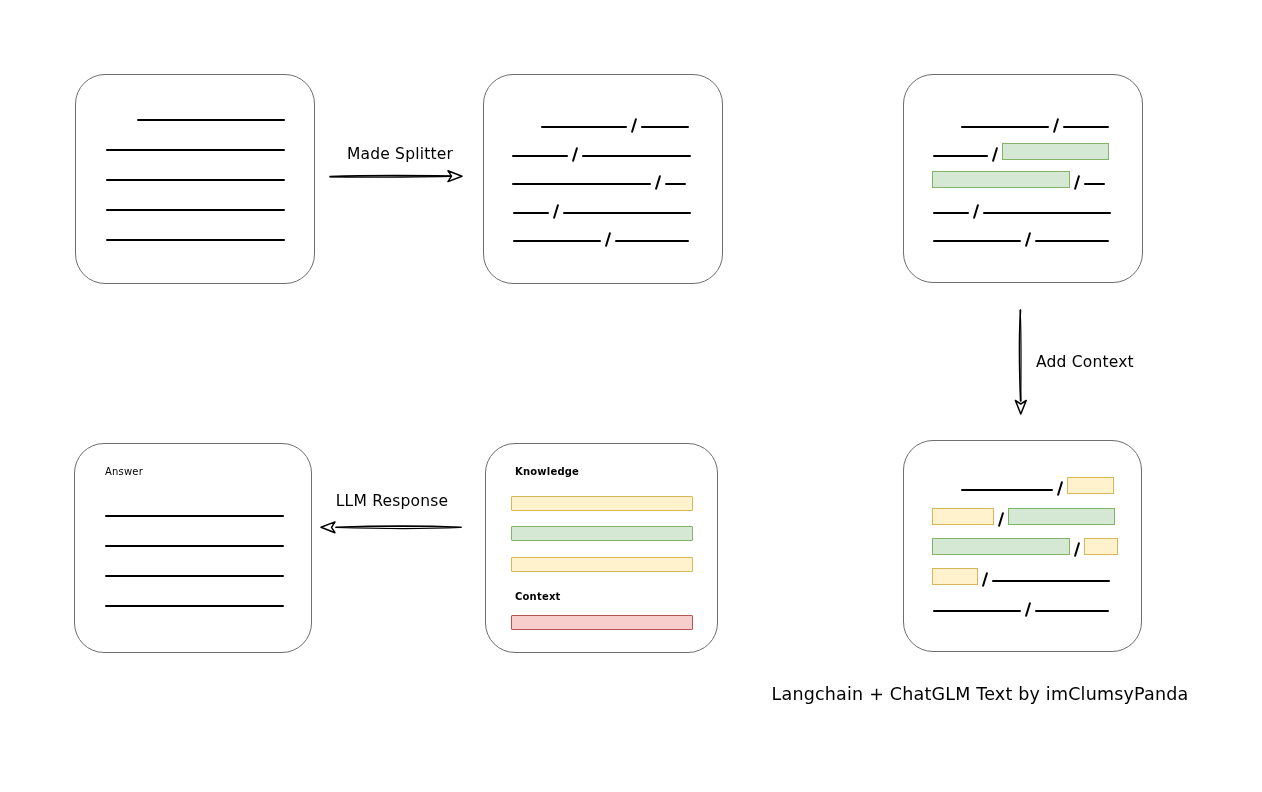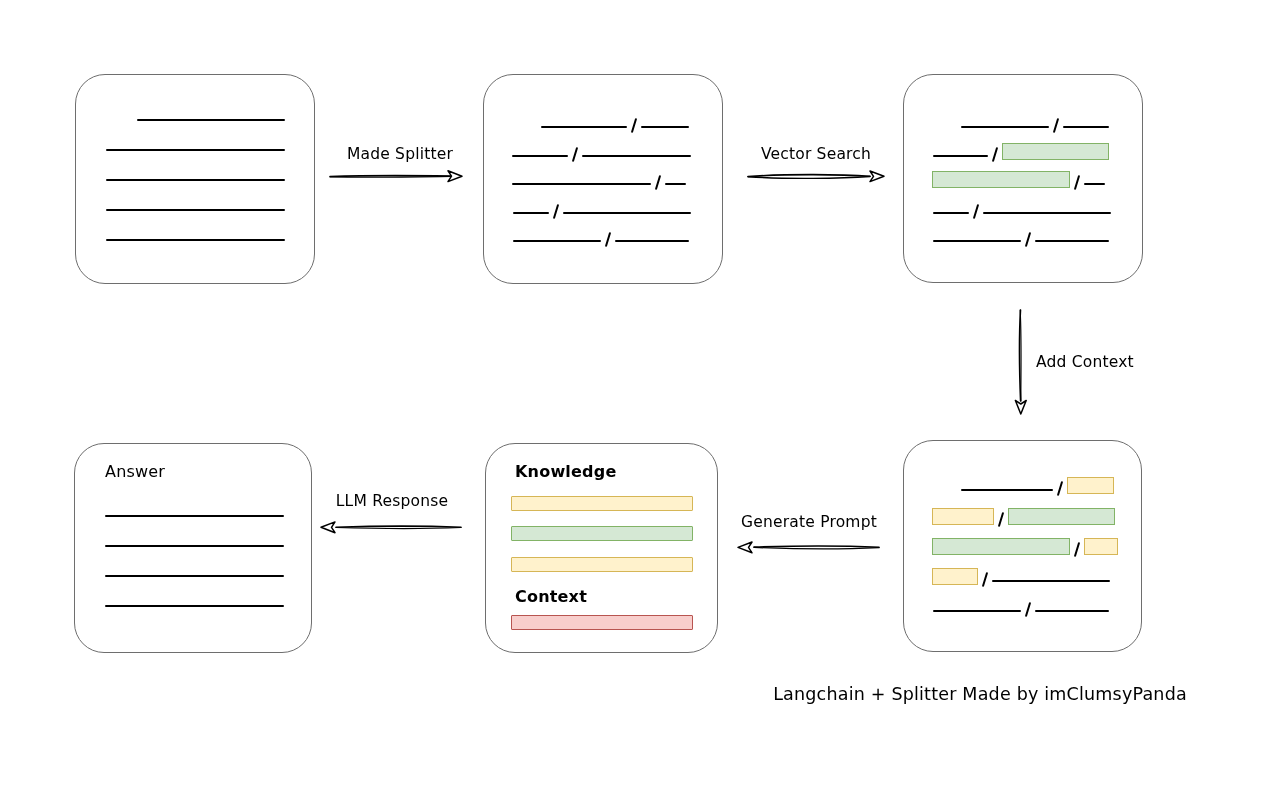--- a/index.html
+++ b/index.html
@@ -19,21 +19,21 @@
   .seg.line{border-top:2px solid var(--ink,#000);margin-bottom:6px;border-radius:1px;}
   .seg.slash{width:14px;height:18px;display:flex;align-items:flex-end;justify-content:center;margin-bottom:1px;}
   .seg.slash::before{content:"";width:2.2px;height:15px;background:var(--ink,#000);
                      transform:rotate(17deg);border-radius:1px;}
   .seg.green{height:17px;margin-bottom:3px;background:var(--chunk-green-fill,#d5e8d4);
              border:1.5px solid var(--chunk-green-border,#82b366);}
   .seg.yellow{height:17px;margin-bottom:3px;background:var(--chunk-yellow-fill,#fff2cc);
               border:1.5px solid var(--chunk-yellow-border,#d6b656);}
   
   .prompt-content{padding:18px 0 0 25px;}
-  .node-label{font-size:16px;line-height:19px;letter-spacing:.2px;}
+  .node-label{font-size:10px;line-height:19px;letter-spacing:.2px;}
   .prompt-label{margin-left:4px;font-weight:bold;}
   .bar{width:182px;height:15px;box-sizing:border-box;border-radius:1px;}
   .bar.yellow{background:var(--chunk-yellow-fill,#fff2cc);border:1.5px solid var(--chunk-yellow-border,#d6b656);}
   .bar.green{background:var(--chunk-green-fill,#d5e8d4);border:1.5px solid var(--chunk-green-border,#82b366);}
   .bar.red{background:var(--chunk-red-fill,#f8cecc);border:1.5px solid var(--chunk-red-border,#b85450);}
   #knowledge-bars .bar{margin-top:15px;}
   #knowledge-bars .bar:nth-child(3){margin-top:16px;}
   #question-label{margin-top:15px;}
   #question-bars .bar{margin-top:9px;}
   
@@ -181,51 +181,35 @@
 
   <div class="arrow" style="left:325px;top:145px;width:150px;">
     <div class="arrow-label">Made Splitter</div>
     <svg width="150" height="26" viewBox="0 0 150 26">
       <path d="M5 12.5 C 45 11.2, 95 11.6, 126 12" fill="none" stroke="#000" stroke-width="1.6" stroke-linecap="round"></path>
       <path d="M5 13 C 55 13.8, 100 12.8, 126 12.4" fill="none" stroke="#000" stroke-width="1.1" stroke-linecap="round"></path>
       <path d="M137 12.2 L123 6.8 L126.5 12.2 L123 17.6 Z" fill="#fff" stroke="#000" stroke-width="1.5" stroke-linejoin="round"></path>
     </svg>
   </div>
 
-  <div class="arrow" style="left:742px;top:145px;width:148px;">
-    <div class="arrow-label">Vector Search</div>
-    <svg width="148" height="26" viewBox="0 0 148 26">
-      <path d="M6 12.5 C 45 9.8, 100 10.4, 128 12.2" fill="none" stroke="#000" stroke-width="1.6" stroke-linecap="round"></path>
-      <path d="M6 12.7 C 45 15.4, 100 14.4, 128 12.5" fill="none" stroke="#000" stroke-width="1.4" stroke-linecap="round"></path>
-      <path d="M142 12.3 L128 7 L131.5 12.3 L128 17.6 Z" fill="#fff" stroke="#000" stroke-width="1.5" stroke-linejoin="round"></path>
-    </svg>
-  </div>
 
   <div class="arrow" style="left:1006px;top:306px;">
     <svg width="28" height="114" viewBox="0 0 28 114">
       <path d="M14.5 4 C 13 30, 13.6 70, 14.6 95" fill="none" stroke="#000" stroke-width="1.6" stroke-linecap="round"></path>
       <path d="M14.2 4 C 15.8 35, 14.8 70, 14.9 95" fill="none" stroke="#000" stroke-width="1.1" stroke-linecap="round"></path>
       <path d="M14.8 108 L9.4 94.5 L14.8 98 L20.2 94.5 Z" fill="#fff" stroke="#000" stroke-width="1.5" stroke-linejoin="round"></path>
     </svg>
   </div>
   <div class="arrow-label" style="position:absolute;left:1036px;top:353px;text-align:left;">Add Context</div>
 
-  <div class="arrow" style="left:734px;top:513px;width:150px;">
-    <div class="arrow-label">Generate Prompt</div>
-    <svg width="150" height="26" viewBox="0 0 150 26" style="margin-top:5px">
-      <path d="M145 10.3 C 105 8.4, 55 9, 20 10" fill="none" stroke="#000" stroke-width="1.6" stroke-linecap="round"></path>
-      <path d="M145 10.6 C 100 12.8, 55 11.8, 20 10.4" fill="none" stroke="#000" stroke-width="1.3" stroke-linecap="round"></path>
-      <path d="M4 10.4 L18 5 L14.5 10.4 L18 15.8 Z" fill="#fff" stroke="#000" stroke-width="1.5" stroke-linejoin="round"></path>
-    </svg>
-  </div>
 
   <div class="arrow" style="left:318px;top:492px;width:148px;">
     <div class="arrow-label">LLM Response</div>
     <svg width="148" height="26" viewBox="0 0 148 26" style="margin-top:6px">
       <path d="M143 10.2 C 100 8.6, 50 9.2, 18 10.2" fill="none" stroke="#000" stroke-width="1.6" stroke-linecap="round"></path>
       <path d="M143 10.5 C 100 12.3, 55 11.6, 18 10.5" fill="none" stroke="#000" stroke-width="1.1" stroke-linecap="round"></path>
       <path d="M3 10.3 L17 4.9 L13.5 10.3 L17 15.7 Z" fill="#fff" stroke="#000" stroke-width="1.5" stroke-linejoin="round"></path>
     </svg>
   </div>
 
-  <div class="credit">Langchain + Splitter Made by imClumsyPanda</div>
+  <div class="credit">Langchain + ChatGLM Text by imClumsyPanda</div>
 
 </div>
 
 </body></html>

